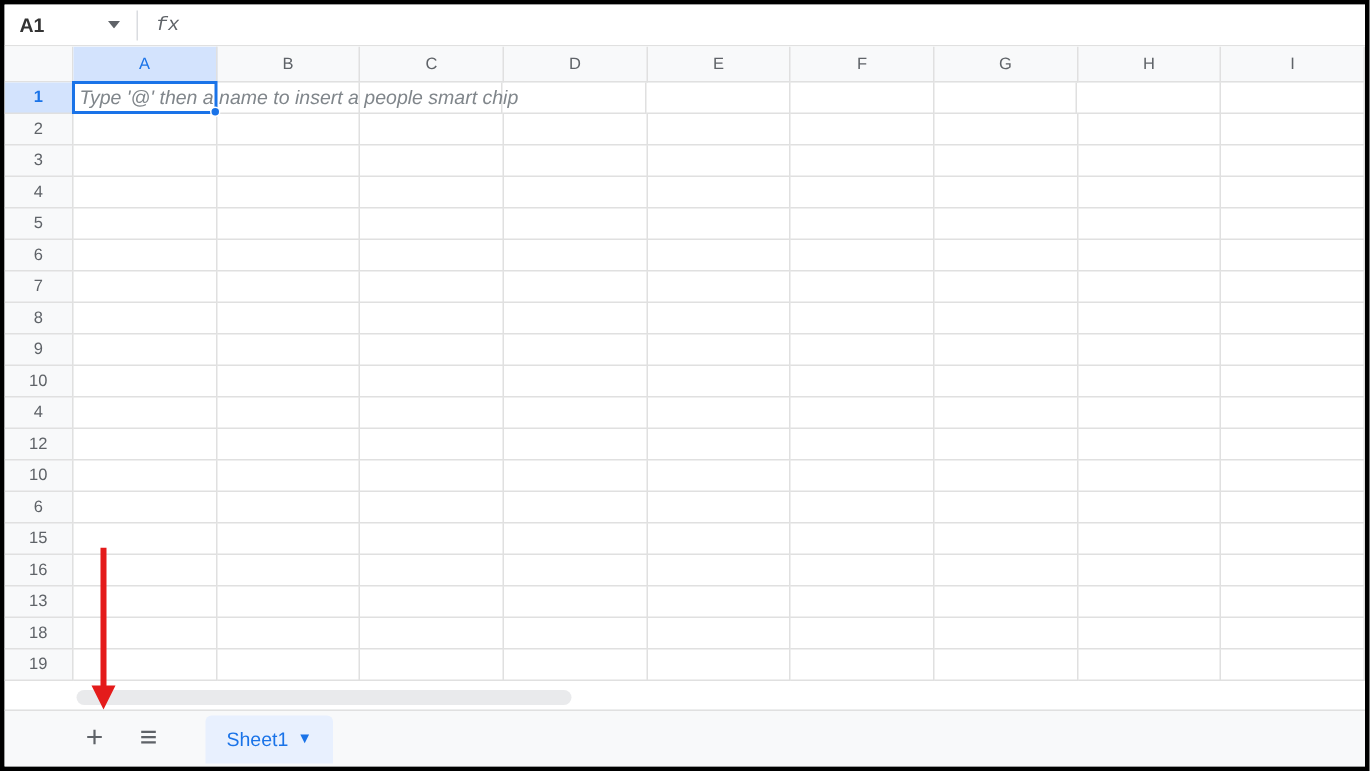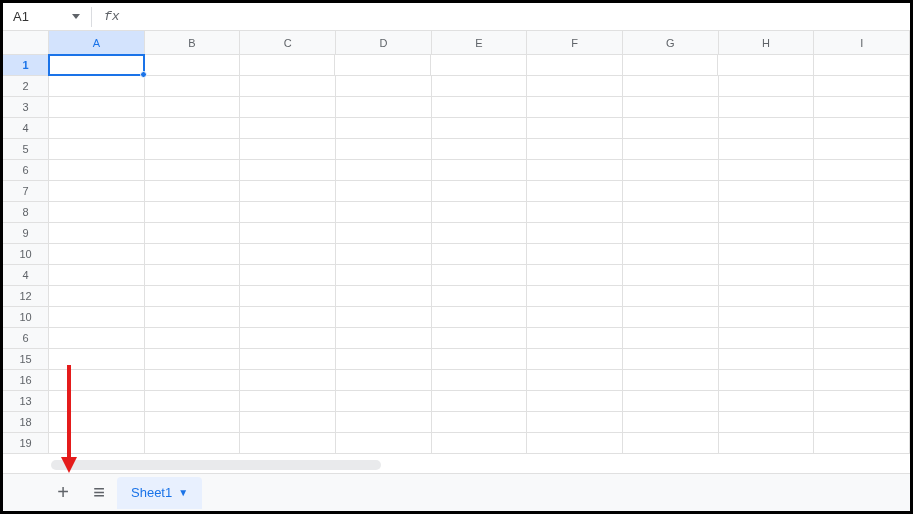--- a/index.html
+++ b/index.html
@@ -23,20 +23,21 @@
     }
     .name-box {
       width: 60px;
       height: 22px;
       border: none;
       padding: 2px 6px;
       font-size: 13px;
       color: #333;
       background: #fff;
       outline: none;
+      font-weight: bold;
     }
     .name-box-dropdown {
       width: 18px;
       height: 22px;
       display: flex;
       align-items: center;
       justify-content: center;
       cursor: pointer;
       color: #5f6368;
     }
@@ -210,21 +211,21 @@
       height: 32px;
       padding: 0 14px;
       display: flex;
       align-items: center;
       gap: 6px;
       background: #e8f0fe;
       color: #1a73e8;
       font-size: 13px;
       font-weight: 500;
       border-radius: 4px 4px 0 0;
-      margin-left: 0;
+      margin-left: 20px;
       cursor: pointer;
     }
     .sheet-tab-arrow {
       font-size: 10px;
     }
     .arrow-annotation {
       position: absolute;
       left: 56px;
       top: 362px;
       pointer-events: none;
@@ -490,20 +491,21 @@
         <div class="cell"></div>
         <div class="cell"></div>
         <div class="cell"></div>
         <div class="cell"></div>
         <div class="cell"></div>
         <div class="cell"></div>
         <div class="cell"></div>
       </div>
     </div>
 
+  <div class="placeholder-text">Type '@' then a name to insert a people smart chip</div>
 
   <div class="h-scrollbar"></div>
 </div>
 
 <div class="sheet-tabs">
   <div class="tab-btn">
     <span>+</span>
   </div>
   <div class="tab-btn">
     <span>≡</span>

